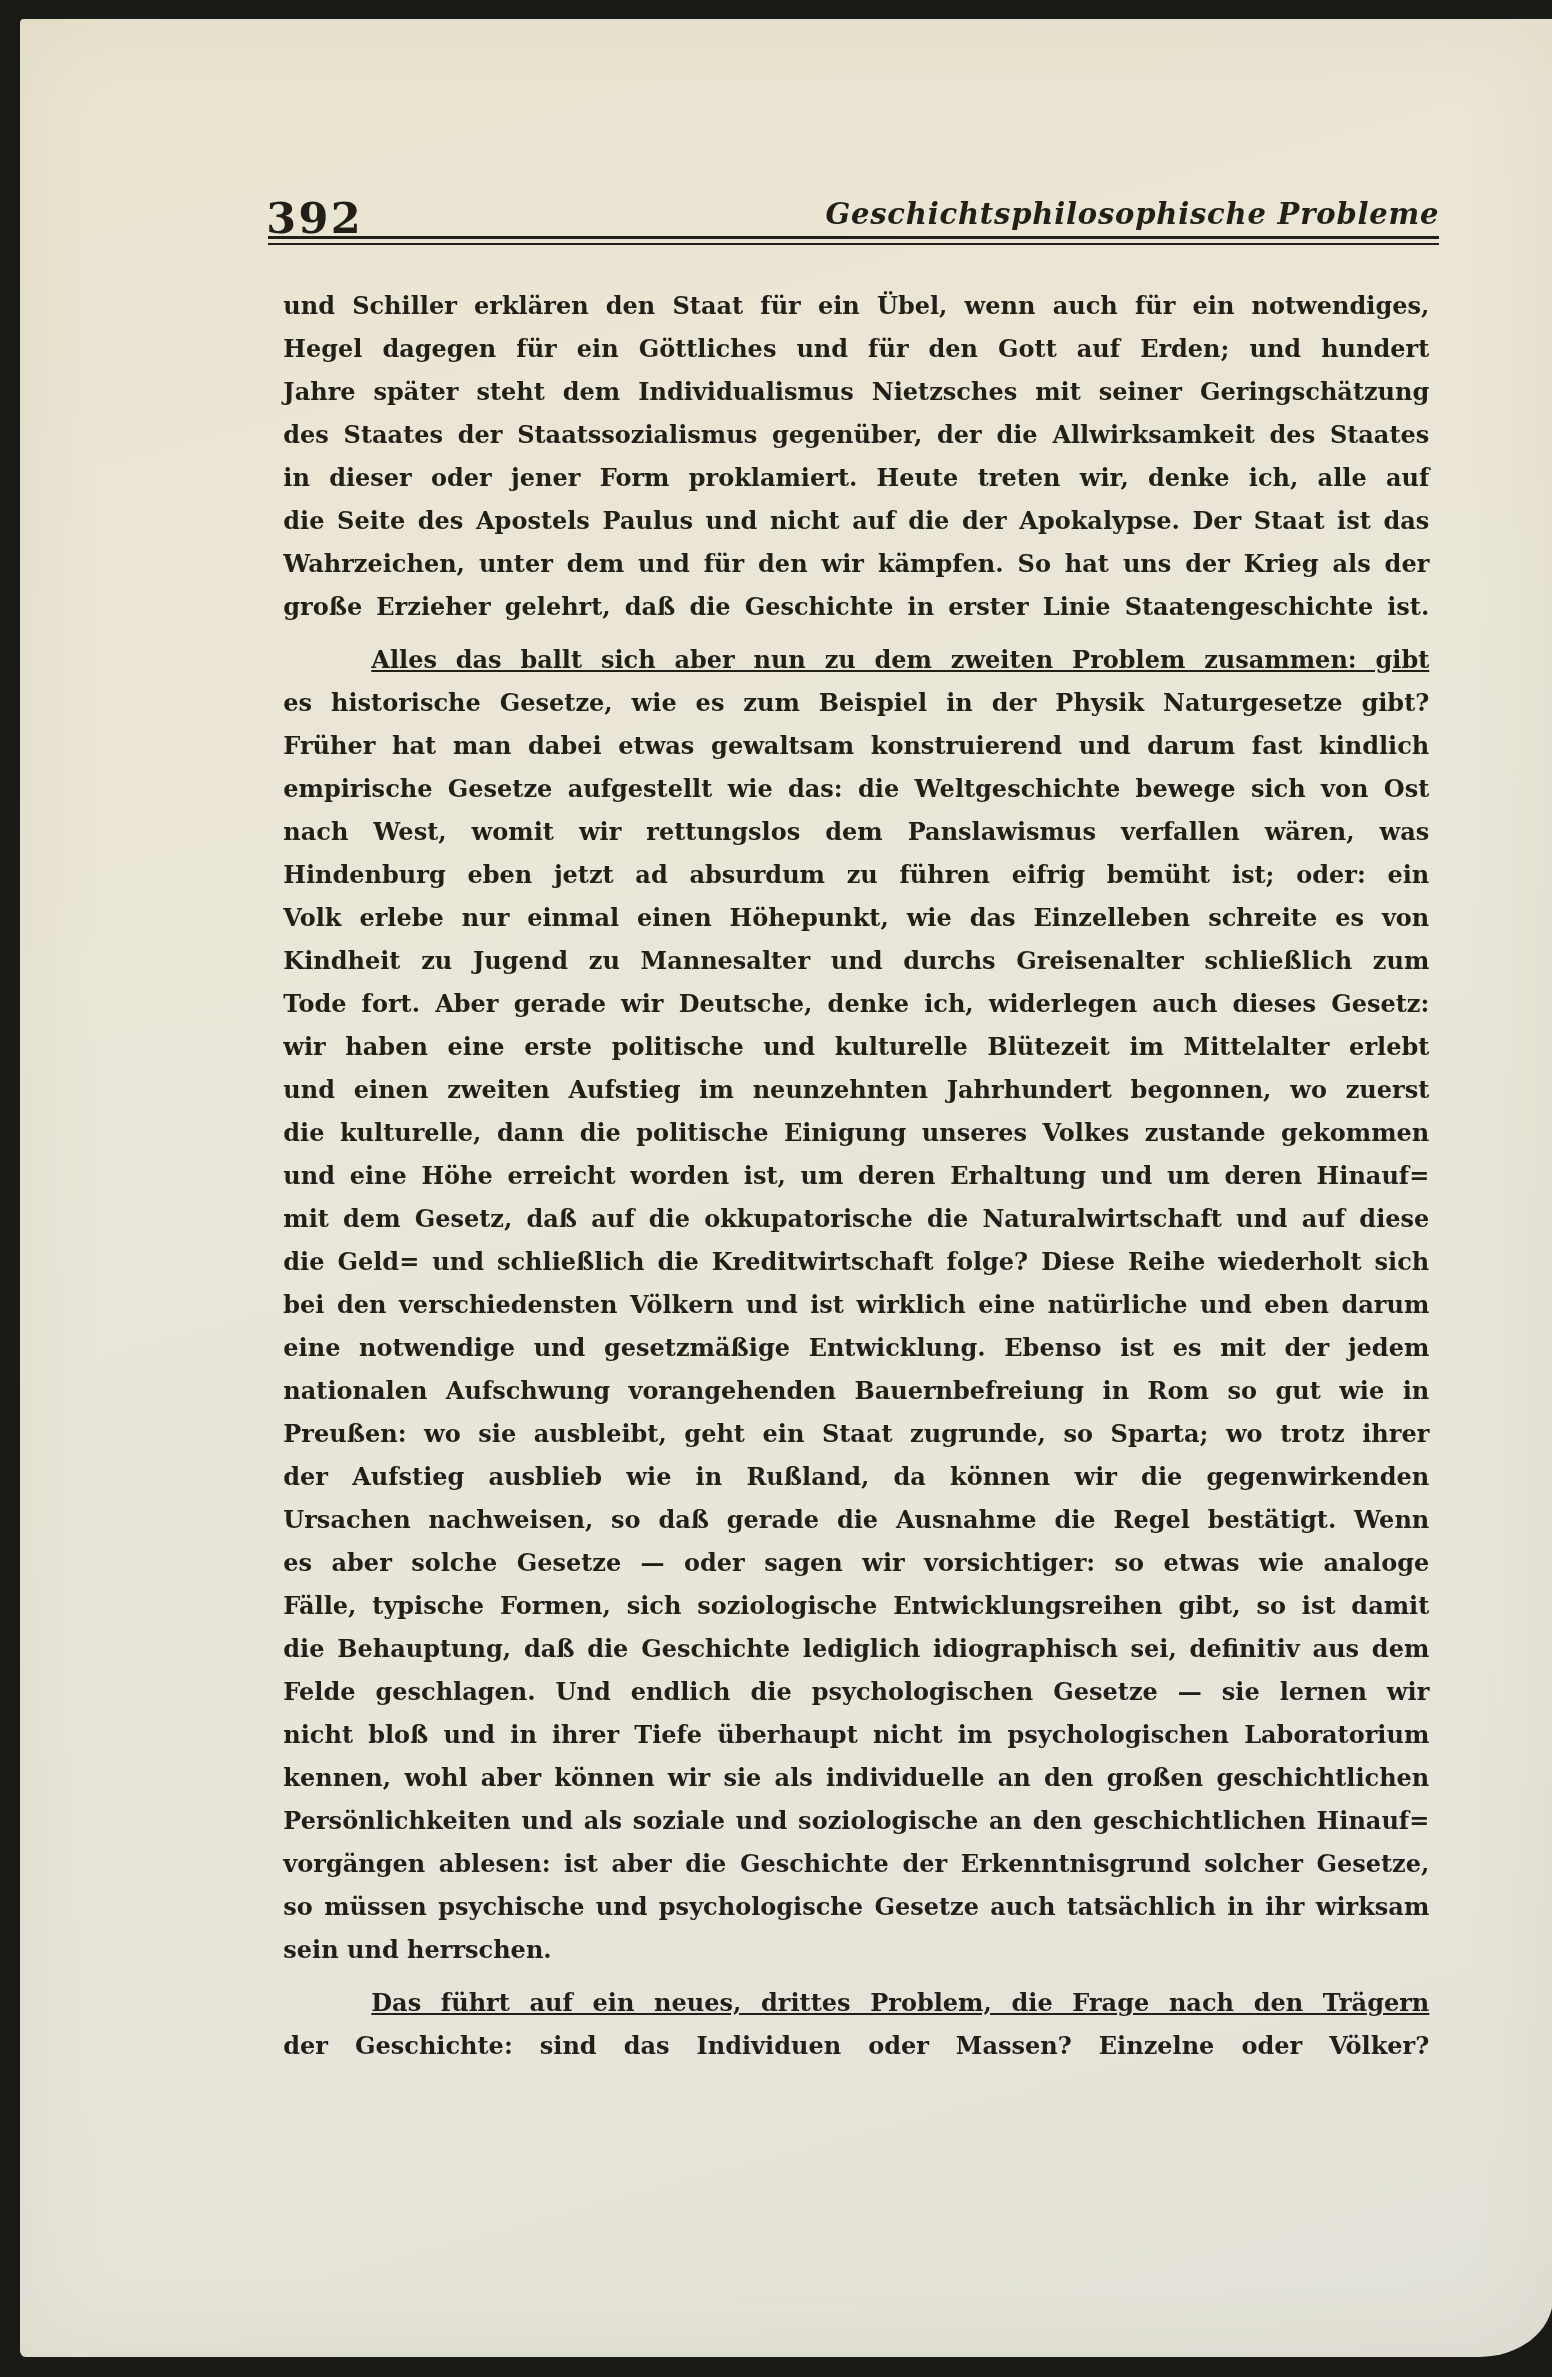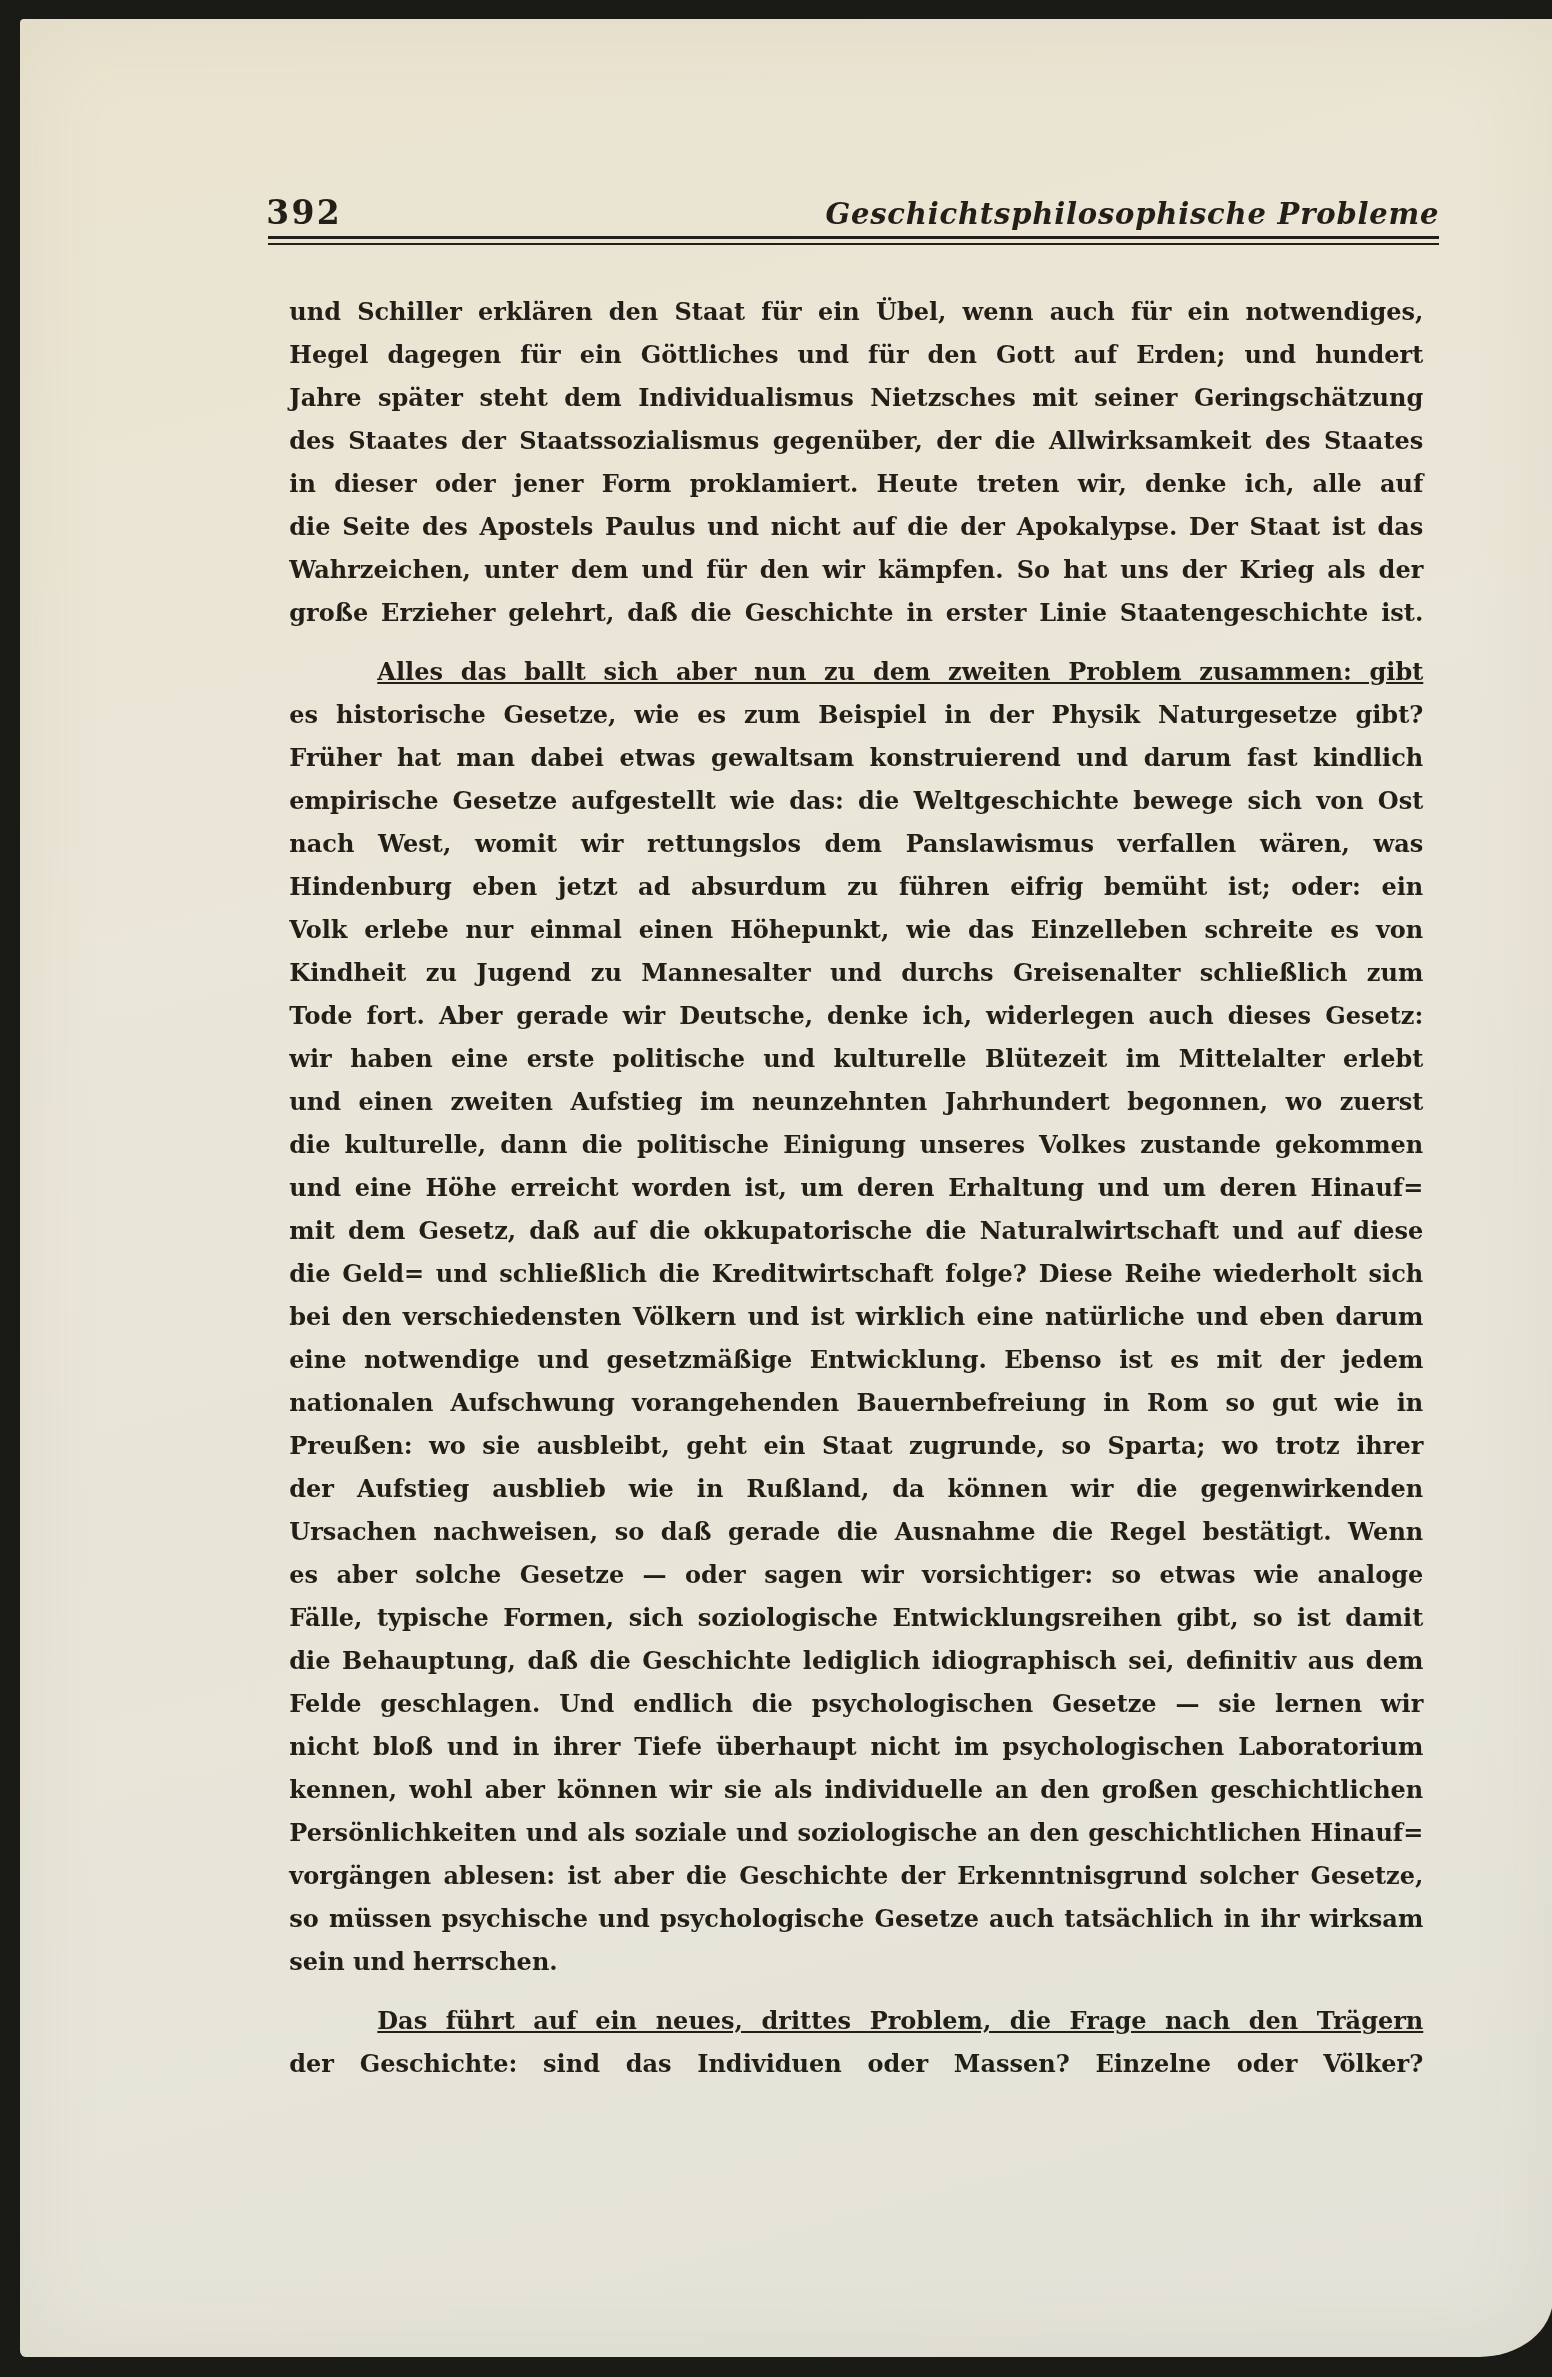--- a/index.html
+++ b/index.html
@@ -20,41 +20,41 @@
     left:20.3px;top:19px;
     width:1533px;height:2338px;
     background:linear-gradient(165deg,#eae4d0 0%,#eae6d8 35%,#e7e5d9 75%,#e3e2d8 100%);
     border-bottom-right-radius:74px 59px;
     border-bottom-left-radius:6.3px;
     border-top-left-radius:3.9px;
     box-shadow:inset 0 0 94px rgba(120,100,60,.08);
   }
   .page-number{
     position:absolute;left:246px;top:174px;
-    font-size:33px;font-weight:bold;color:var(--ink);
+    font-size:43px;font-weight:bold;color:var(--ink);
     letter-spacing:2.3px;
   }
   .running-head{
     position:absolute;left:253px;top:178px;width:1166px;
     text-align:right;
     font-size:29px;font-weight:bold;font-style:italic;
     color:var(--ink);letter-spacing:0.8px;
   }
   .header-rule{
     position:absolute;left:248px;top:217px;
     width:1171px;height:3.9px;
     border-top:3.9px solid var(--ink);
     border-bottom:2.3px solid var(--ink);
   }
   .text-block{
     position:absolute;left:253px;top:255px;width:1166px;
     color:var(--ink);
     font-size:24px;font-weight:700;
   }
-  .paragraph{margin:16px;padding:0;}
+  .paragraph{margin:10px;padding:0;}
   .line{
     height:43px;line-height:43px;
     text-align:justify;
     text-align-last:justify;
     -moz-text-align-last:justify;
   }
   .line.endline{text-align-last:left;-moz-text-align-last:left;}
   .line.indent{text-indent:88px;text-decoration:underline;}
 </style>
 </head>

